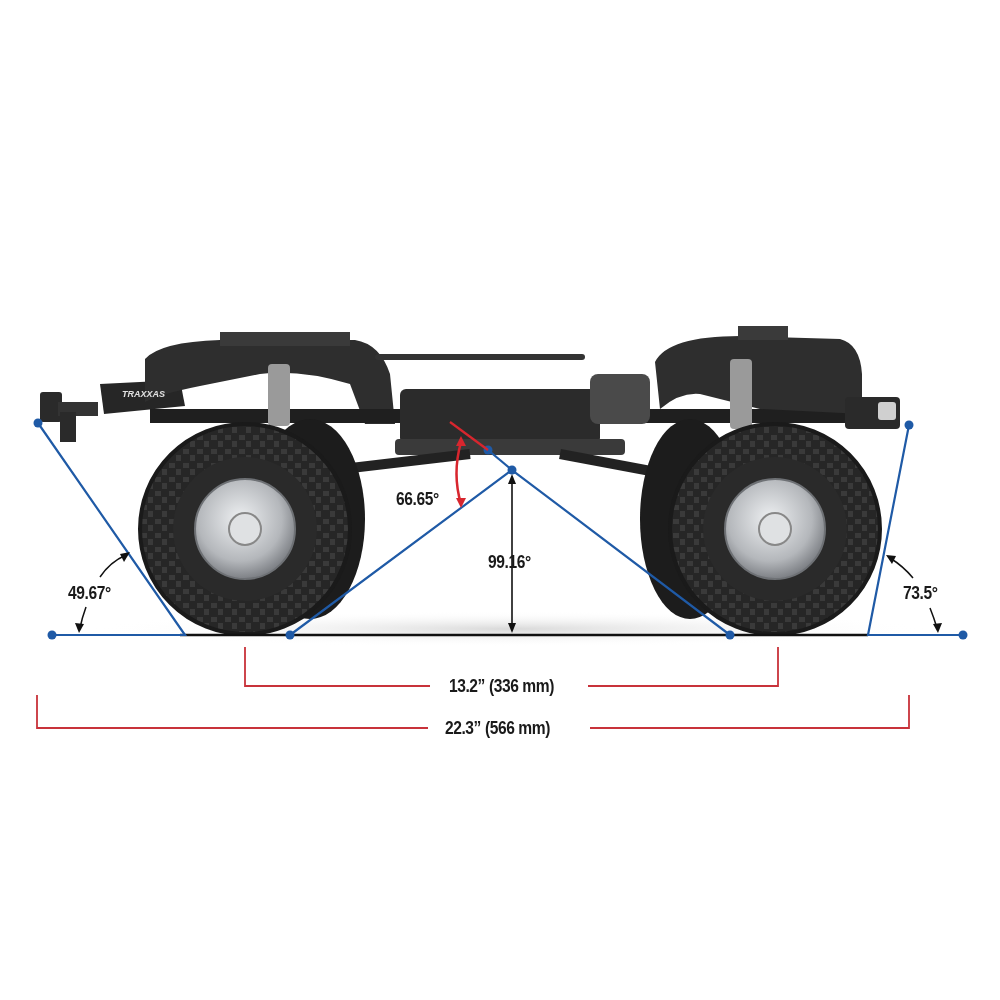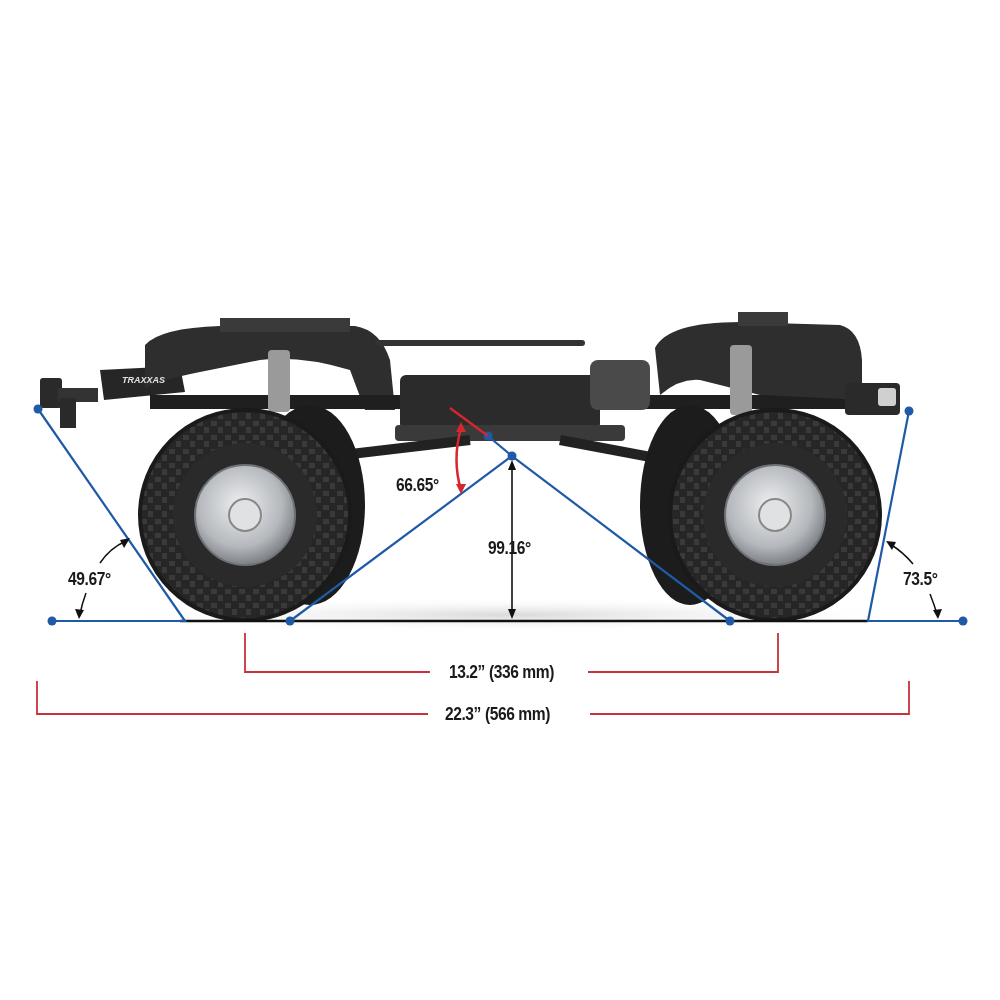--- a/index.html
+++ b/index.html
@@ -1,17 +1,17 @@
 <!DOCTYPE html>
 <html><head>
 <meta charset="utf-8">
 <style>
   html, body { margin:0; padding:0; background:#ffffff; }
   body { width:1000px; height:1000px; position:relative; overflow:hidden; font-family:"Liberation Sans", sans-serif; }
-  #stage { position:absolute; left:0; top:0; width:1000px; height:936px;text-decoration:underline; }
+  #stage { position:absolute; left:0; top:14px; width:1000px; height:936px;text-decoration:underline; }
   .lbl { position:absolute; font-family:"Liberation Sans", sans-serif; font-weight:bold; color:#1a1a1a; letter-spacing:-0.5px; white-space:nowrap; transform:scaleX(0.82); transform-origin:left top; }
   .angle { font-size:19px; }
   .dim { font-size:19px; background:#fff; padding:0 6px; }
 </style>
 </head>
 <body>
 
 <div id="stage">
   <svg width="1000" height="1000" viewBox="0 0 1000 1000">
     <defs>

